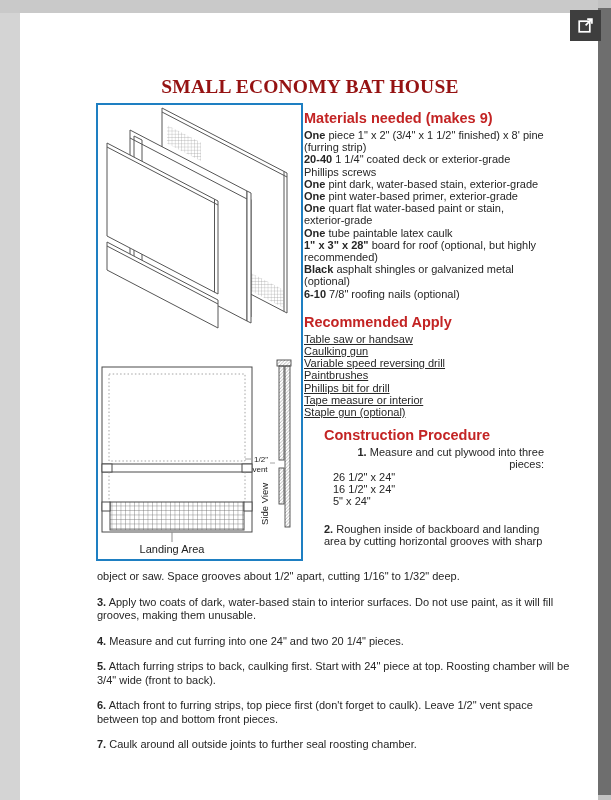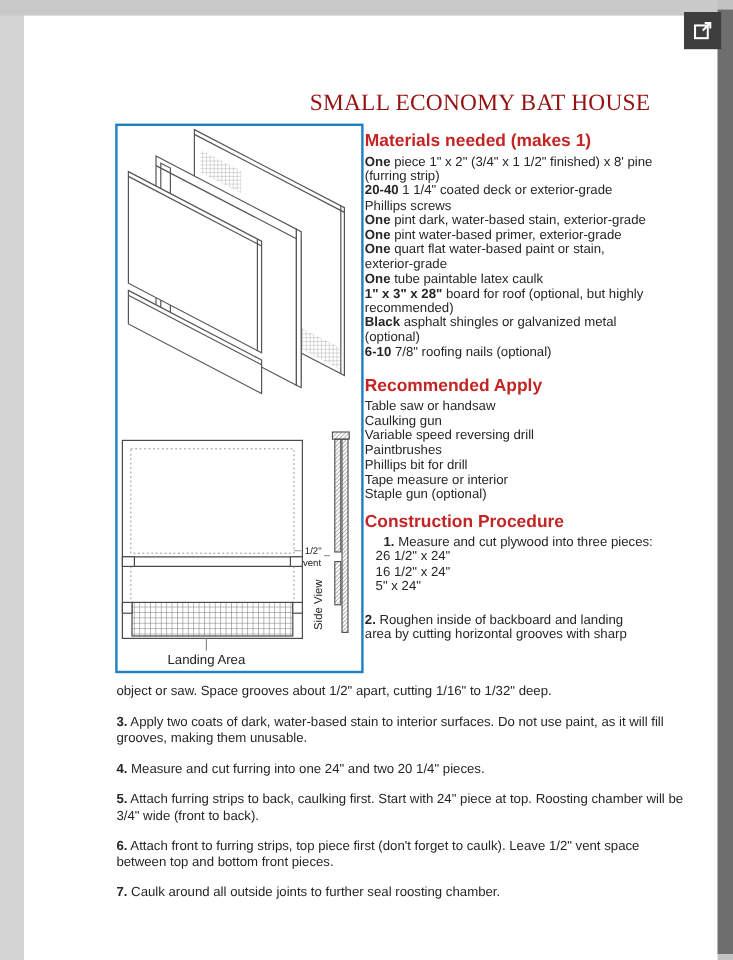--- a/index.html
+++ b/index.html
@@ -17,38 +17,38 @@
   }
   .gutter-left{position:absolute;left:0;top:0;width:20px;height:800px;background:#d4d4d4;}
   .gutter-top{position:absolute;left:0;top:0;width:611px;height:13px;background:#c9c9c9;}
   .scroll-track{position:absolute;right:0;top:0;width:13px;height:800px;background:#c2c2c2;}
   .scroll-thumb{position:absolute;right:0;top:8px;width:13px;height:787px;background:#6e6e6e;}
   .open-btn{
     position:absolute;left:570px;top:10px;width:31px;height:31px;background:#3e3e3e;
     display:flex;align-items:center;justify-content:center;border:0;padding:0;cursor:pointer;z-index:5;
   }
   .doc-title{
-    position:absolute;left:78px;top:76px;width:464px;text-align:right;
-    font-family:"Liberation Serif", serif;font-weight:normal;font-size:19.5px;line-height:22px;
+    position:absolute;left:78px;top:76px;width:464px;text-align:center;
+    font-family:"Liberation Serif", serif;font-weight:bold;font-size:19.5px;line-height:22px;
     color:var(--title-color);letter-spacing:0.2px;
   }
   .diagram-box{
     position:absolute;left:96px;top:103px;width:207px;height:458px;
     border:2px solid var(--blue);background:#fff;
   }
   .right-col{
     position:absolute;left:304px;top:110px;width:240px;
     font-size:11px;line-height:12.2px;color:var(--body-color);
   }
   h3.sec{font-size:14.5px;line-height:16px;margin:0 0 3px 0;color:var(--heading-color);font-weight:bold;}
   .tools-block{margin-top:14px;}
-  .proc-block{margin-top:9px;}
+  .proc-block{margin-top:9px;padding-left:20px;}
   .m-item{margin:0;}
   .m-item i{font-style:italic;}
-  .tool-item{margin:0;}
+  .tool-item{margin:0;text-decoration:underline;}
   .step-line{margin:0;text-align:right;}
   .cut-line{padding-left:9px;}
   .step2-col{margin-top:16px;}
   .fullwidth{
     position:absolute;left:97px;top:570px;width:480px;
     font-size:11px;line-height:13.5px;color:var(--body-color);
   }
   .fullwidth p{margin:12px 0 0 0;}
   .fullwidth p.first{margin:0;}
   svg text{font-family:"Liberation Sans", sans-serif;}
@@ -149,21 +149,21 @@
       <line x1="147" y1="354" x2="153" y2="354" stroke="#9a9a9a"></line>
       <line x1="172" y1="358" x2="177" y2="358" stroke="#9a9a9a"></line>
       <text x="163" y="357" text-anchor="middle" font-size="8" fill="#222222" stroke="none">1/2"</text>
       <text x="162" y="366.5" text-anchor="middle" font-size="8" fill="#222222" stroke="none">vent</text>
       <text transform="translate(170,420) rotate(-90)" font-size="9.5" fill="#222222" stroke="none">Side View</text>
     </g>
   </svg>
 </div>
 
 <div class="right-col">
-  <h3 class="sec">Materials needed (makes 1)</h3>
+  <h3 class="sec">Materials needed (makes 9)</h3>
   <div id="materials-list">
       <div class="m-item"><b>One</b><span> piece 1" x 2" (3/4" x 1 1/2" finished) x 8' pine (furring strip)</span></div>
       <div class="m-item"><b>20-40</b><span> 1 1/4" coated deck or exterior-grade Phillips screws</span></div>
       <div class="m-item"><b>One</b><span> pint dark, water-based stain, exterior-grade</span></div>
       <div class="m-item"><b>One</b><span> pint water-based primer, exterior-grade</span></div>
       <div class="m-item"><b>One</b><span> quart flat water-based paint or stain, exterior-grade</span></div>
       <div class="m-item"><b>One</b><span> tube paintable latex caulk</span></div>
       <div class="m-item"><b>1" x 3" x 28"</b><span> board for roof (optional, but highly recommended)</span></div>
       <div class="m-item"><b>Black</b><span> asphalt shingles or galvanized metal (optional)</span></div>
       <div class="m-item"><b>6-10</b><span> 7/8" roofing nails (optional)</span></div>

